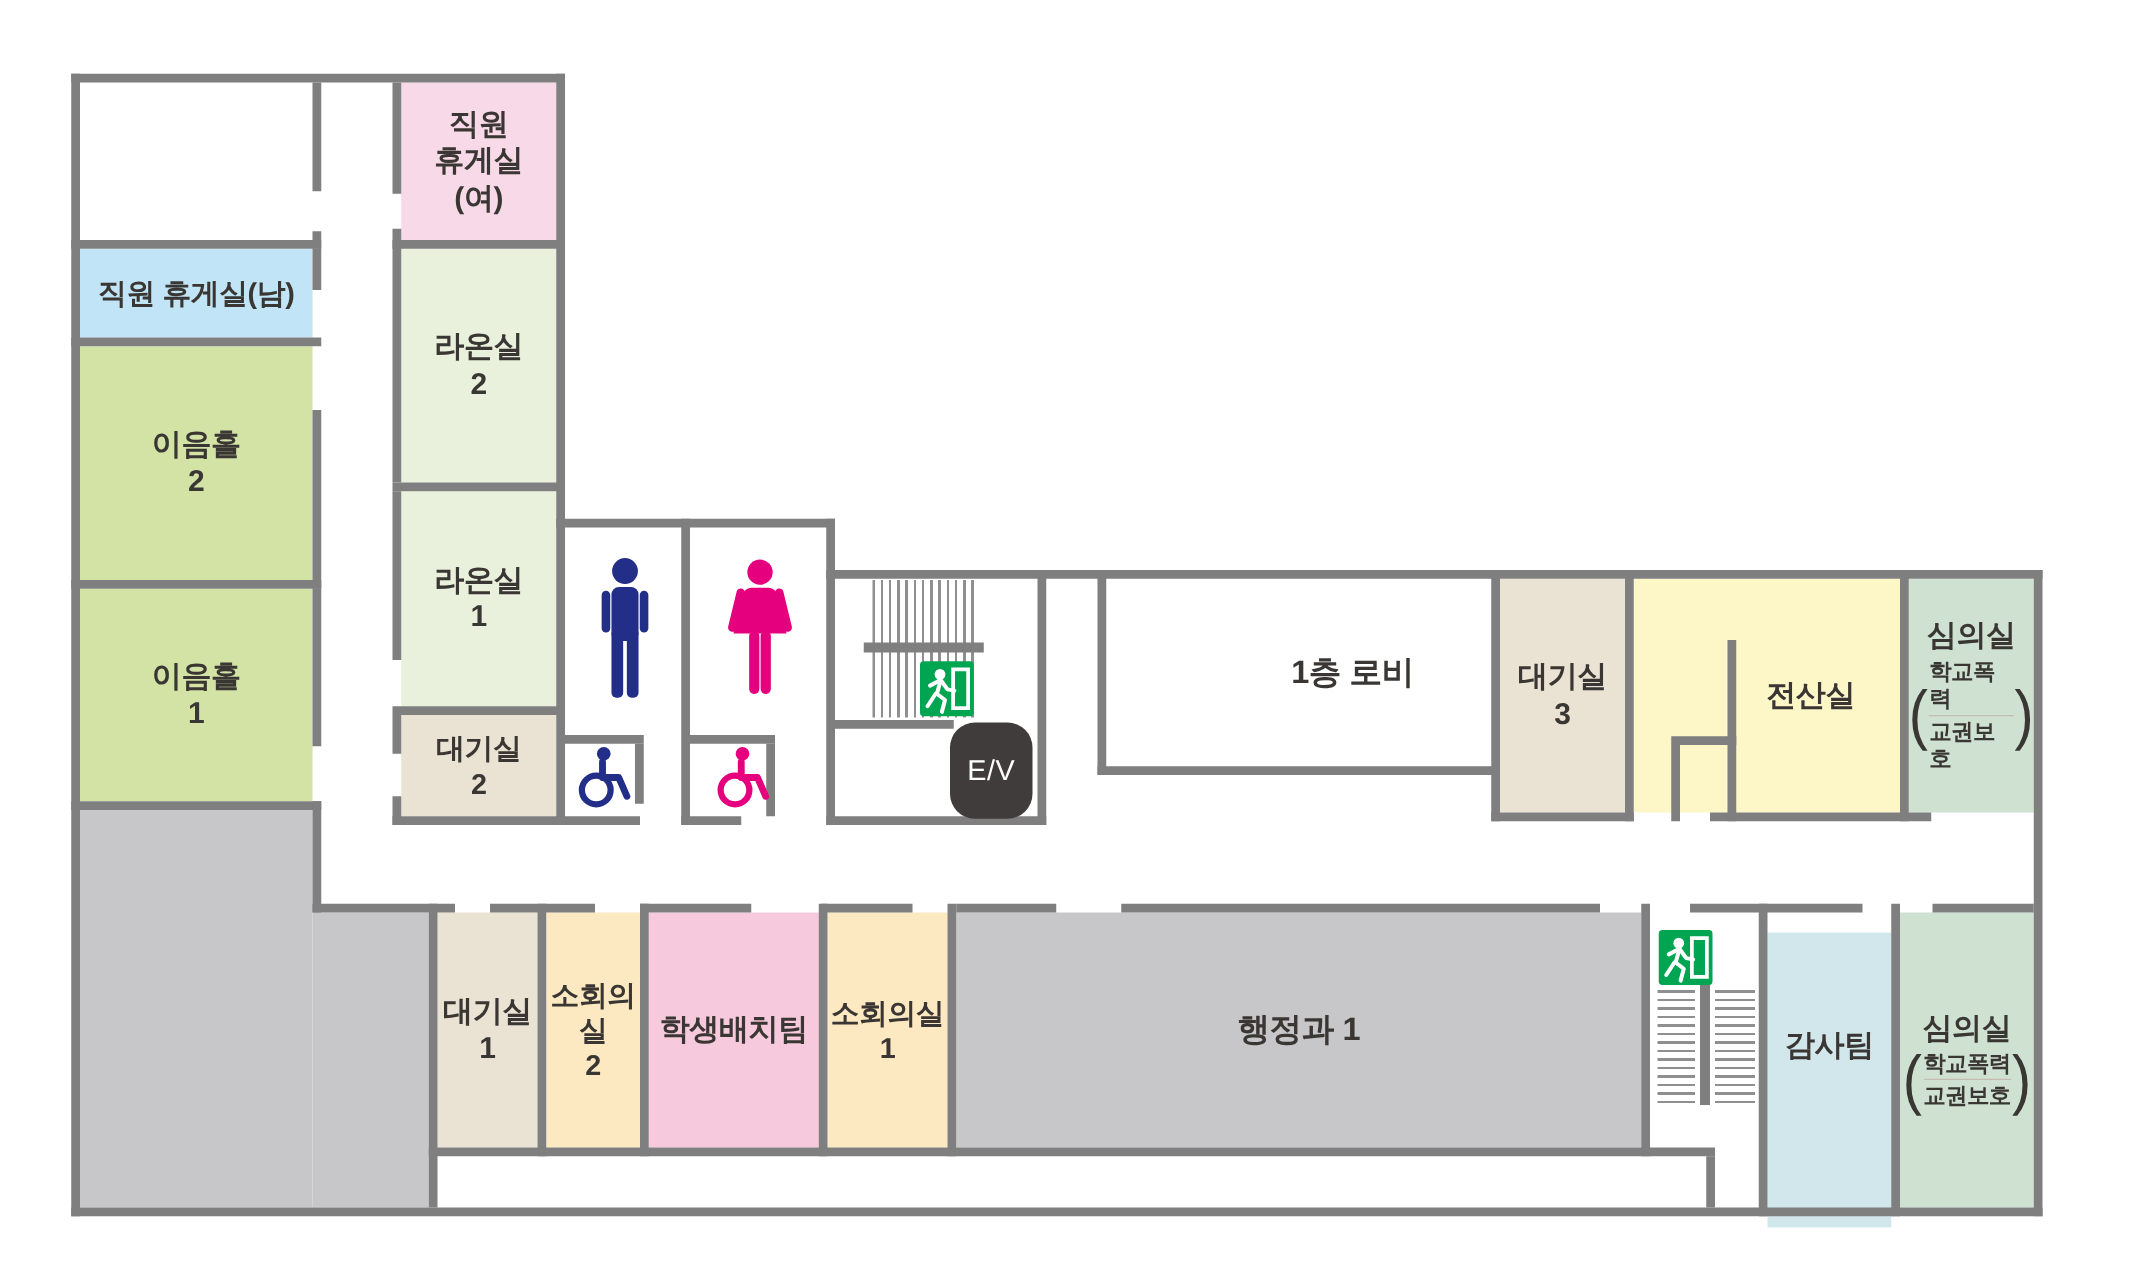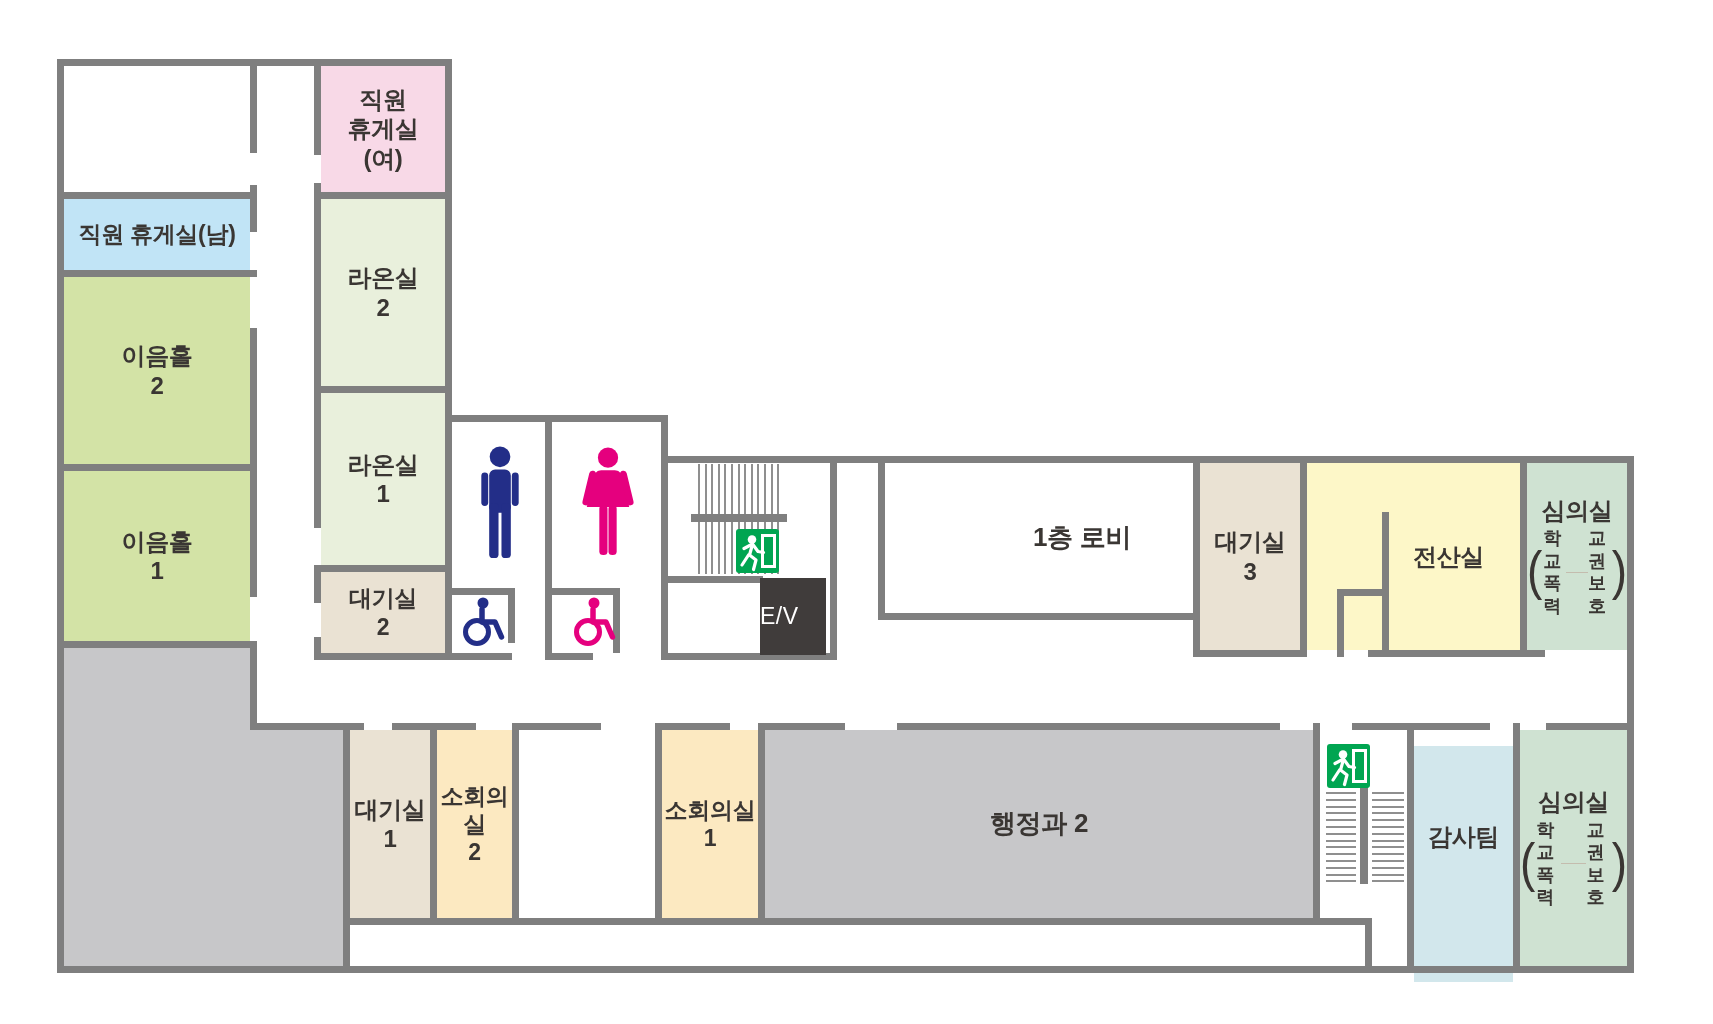--- a/index.html
+++ b/index.html
@@ -11,26 +11,26 @@
        white-space:pre-line;letter-spacing:-0.3px;}
   .lbl.big{font-size:26px;}
   .lbl.mid{font-size:23px;}
   .wall{position:absolute;background:#7f7f7f;z-index:2;}
   .stairlines-v{position:absolute;z-index:1;
     background-image:repeating-linear-gradient(to right,#8f8f8f 0px,#8f8f8f 2px,rgba(0,0,0,0) 2px,rgba(0,0,0,0) 6.6px);}
   .stairlines-h{position:absolute;z-index:1;
     background-image:repeating-linear-gradient(to bottom,#8f8f8f 0px,#8f8f8f 2px,rgba(0,0,0,0) 2px,rgba(0,0,0,0) 6.8px);}
   .icon{position:absolute;z-index:4;}
   .exit{position:absolute;z-index:5;border-radius:3px;}
-  .ev{position:absolute;z-index:5;display:flex;align-items:center;justify-content:flex-start;}
+  .ev{position:absolute;z-index:5;display:flex;align-items:center;justify-content:center;border-radius:20px;}
   .ev span{color:#ffffff;font-size:23px;font-weight:400;letter-spacing:0.5px;}
   .dlabel{display:flex;flex-direction:column;align-items:center;}
   .paren-row{display:flex;align-items:center;margin-top:2px;}
   .paren{font-size:46px;font-weight:400;color:#3a3633;line-height:0.9;transform:scaleY(1.15);}
-  .pstack{display:flex;flex-direction:row;align-items:center;margin:0 1px;}
+  .pstack{display:flex;flex-direction:column;align-items:center;margin:0 1px;}
   .sub{font-size:18px;font-weight:700;color:#3a3633;line-height:1.25;letter-spacing:-0.5px;}
   .pdivider{display:block;width:100%;height:1px;background:#c4bcae;margin:1px 0;}
   .overlay-label{position:absolute;display:flex;align-items:center;justify-content:center;z-index:3;}
 </style>
 </head>
 <body>
 
 <div class="plan">
 
   <div class="room" style="left: 321px; top: 66px; width: 124px; height: 126px; background-color: rgb(248, 217, 231);">
@@ -95,26 +95,29 @@
   <div class="fill" style="left: 250px; top: 730px; width: 93px; height: 236px; background-color: rgb(199, 199, 201);"></div>
 
   <div class="room" style="left: 350px; top: 730px; width: 80px; height: 188px; background-color: rgb(234, 226, 211);">
       <div class="lbl">대기실
 1</div>
     </div>
   <div class="room" style="left: 437px; top: 730px; width: 75px; height: 188px; background-color: rgb(252, 233, 193);">
       <div class="lbl mid">소회의실
 2</div>
     </div>
+  <div class="room" style="left: 519px; top: 730px; width: 136px; height: 188px; background-color: rgb(246, 201, 220);">
+      <div class="lbl">학생배치팀</div>
+    </div>
   <div class="room" style="left: 662px; top: 730px; width: 96px; height: 188px; background-color: rgb(252, 233, 193);">
       <div class="lbl mid">소회의실
 1</div>
     </div>
   <div class="room" style="left: 765px; top: 730px; width: 548px; height: 188px; background-color: rgb(199, 199, 201);">
-      <div class="lbl big">행정과 2</div>
+      <div class="lbl big">행정과 1</div>
     </div>
   <div class="room" style="left: 1414px; top: 746px; width: 99px; height: 236px; background-color: rgb(210, 231, 236);">
       <div class="lbl" style="padding-bottom:55px;">감사팀</div>
     </div>
 
   <div class="room" style="left: 1520px; top: 730px; width: 107px; height: 236px; background-color: rgb(207, 226, 210);">
     <div class="dlabel">
       <div class="lbl">심의실</div>
       <div class="paren-row">
         <span class="paren">(</span>

